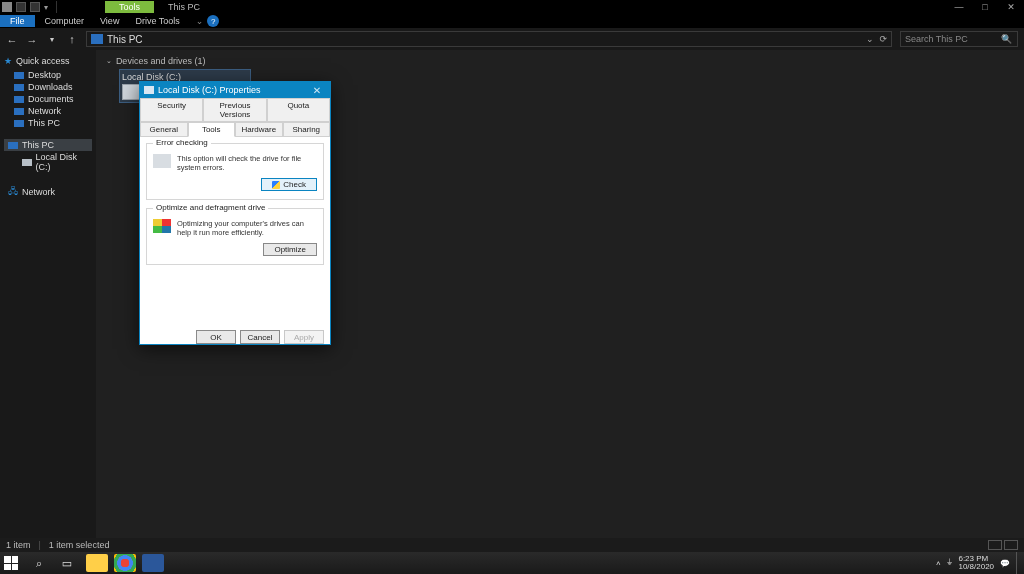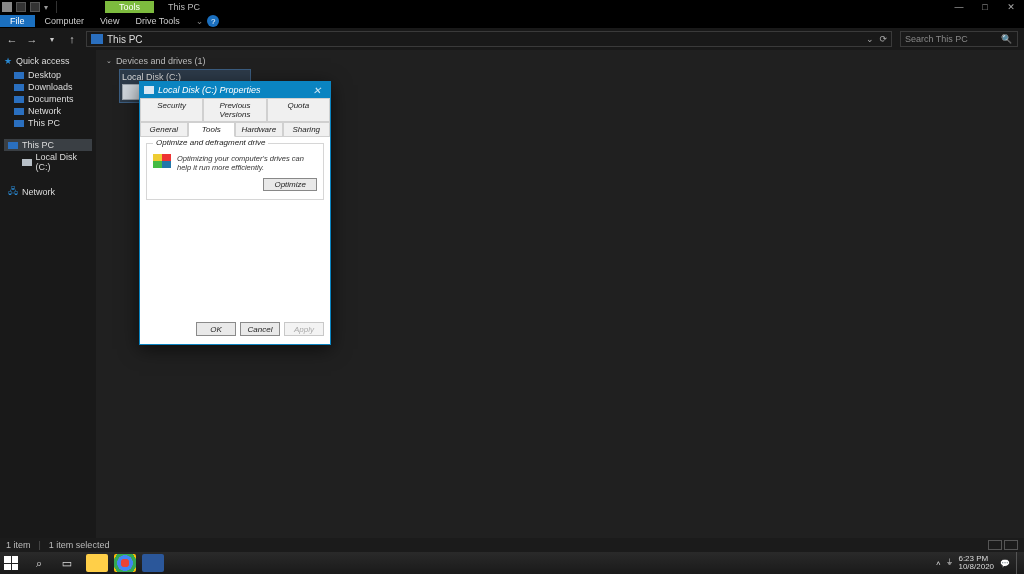--- a/index.html
+++ b/index.html
@@ -53,42 +53,42 @@
   .drive .dicon { width:22px; height:16px; background:#cfd6dc; border:1px solid #9aa3ab;}
   .drive-selected { background:#2d3b4a; padding:2px; outline:1px solid #3b5d80;}
 
   
   .statusbar { position:absolute; bottom:22px; left:0; right:0; height:14px; background:#1b1b1b; color:#bbb; font-size:9px; display:flex; align-items:center; padding:0 6px;}
   .statusbar .stsep { margin:0 8px; color:#555;}
   .statusbar .spacer { flex:1;}
   .statusbar .viewbtn { width:14px; height:10px; border:1px solid #555; margin-left:2px;}
 
   
-  .dialog { position:absolute; left:139px; top:81px; width:192px; height:264px; background:#fff; border:1px solid #0a84c1; box-shadow:0 4px 18px rgba(0,0,0,.6); font-size:8px; color:#222;font-style:italic;}
+  .dialog { position:absolute; left:139px; top:81px; width:192px; height:264px; background:#fff; border:1px solid #0a84c1; box-shadow:0 4px 18px rgba(0,0,0,.6); font-size:8px; color:#222;}
   .dlg-title { height:16px; background:#0a84c1; color:#fff; display:flex; align-items:center; padding:0 4px; font-size:9px;}
   .dlg-title .dicon { width:10px; height:8px; background:#d8e6f2; margin-right:4px;}
   .dlg-title .spacer { flex:1;}
   .dlg-title .dclose { width:18px; height:16px; display:flex; align-items:center; justify-content:center; color:#cde8f7; font-size:10px;}
 
   .tabs { display:flex; flex-wrap:wrap; background:#f0f0f0; }
   .tab { flex:1 0 33%; text-align:center; font-size:8px; padding:2px 0; border:1px solid #d0d0d0; background:#f0f0f0; }
   .tab.active { background:#fff; border-bottom-color:#fff; }
 
   .tabbody { padding:6px 6px 0 6px; background:#fff; height:192px;}
   .group { border:1px solid #d6d6d6; margin-bottom:8px; position:relative; padding:10px 6px 8px 6px;}
   .group .gtitle { position:absolute; top:-6px; left:6px; background:#fff; padding:0 3px; font-size:8px;}
   .group .gicon { width:18px; height:14px; background:#d8dde2; float:left; margin-right:6px;}
   .group .gicon.defrag { background: conic-gradient(#e33 0 25%, #27a 0 50%, #4b4 0 75%, #ec3 0);}
   .group .desc { font-size:7.5px; line-height:1.2; color:#333; }
   .group .btn-row { text-align:right; margin-top:6px;}
   .gbtn { display:inline-flex; align-items:center; gap:3px; border:1px solid #888; background:#e9e9e9; font-size:8px; padding:1px 10px;}
   .gbtn.primary { border:1px solid #0a84c1; background:#e3f1fa;}
   .shield { width:8px; height:8px; background:linear-gradient(135deg,#2a7fff 50%,#ffd23a 50%); border-radius:1px;}
 
-  .dlg-btns { position:absolute; bottom:8px; right:6px; display:flex; gap:4px;}
+  .dlg-btns { position:absolute; bottom:0; right:6px; display:flex; gap:4px;}
   .dlg-btns .dbtn { width:40px; height:14px; font-size:8px; border:1px solid #8a8a8a; background:#e9e9e9; display:flex; align-items:center; justify-content:center;}
   .dlg-btns .dbtn.disabled { color:#aaa; background:#f3f3f3; border-color:#c8c8c8;}
 
   
   .taskbar { position:absolute; bottom:0; left:0; right:0; height:22px; background:linear-gradient(#2a2a2a,#1a1a1a); display:flex; align-items:center; padding:0 4px;}
   .taskbar .start { width:14px; height:14px; display:grid; grid-template:1fr 1fr/1fr 1fr; gap:1px; margin-right:12px;}
   .taskbar .start span { background:#fff;}
   .taskbar .ticon { width:18px; height:16px; margin-right:10px; display:flex; align-items:center; justify-content:center; color:#ddd; font-size:11px;}
   .taskbar .appicon { width:22px; height:18px; border-radius:2px; margin-right:6px;}
   .taskbar .spacer { flex:1;}
@@ -226,20 +226,31 @@
     <div class="tab">Security</div>
     <div class="tab">Previous Versions</div>
     <div class="tab">Quota</div>
     <div class="tab" style="flex-basis:25%">General</div>
     <div class="tab active" style="flex-basis:25%">Tools</div>
     <div class="tab" style="flex-basis:25%">Hardware</div>
     <div class="tab" style="flex-basis:25%">Sharing</div>
   </div>
   <div class="tabbody">
     <div class="group">
+      <div class="gtitle">Error checking</div>
+      <div class="gicon"></div>
+      <div class="desc">This option will check the drive for file system errors.</div>
+      <div style="clear:both" class="btn-row">
+        <span class="gbtn primary">
+          <span class="shield"></span>
+          <span>Check</span>
+        </span>
+      </div>
+    </div>
+    <div class="group">
       <div class="gtitle">Optimize and defragment drive</div>
       <div class="gicon defrag"></div>
       <div class="desc">Optimizing your computer's drives can help it run more efficiently.</div>
       <div style="clear:both" class="btn-row">
         <span class="gbtn">Optimize</span>
       </div>
     </div>
   </div>
   <div class="dlg-btns">
     <div class="dbtn">OK</div>

